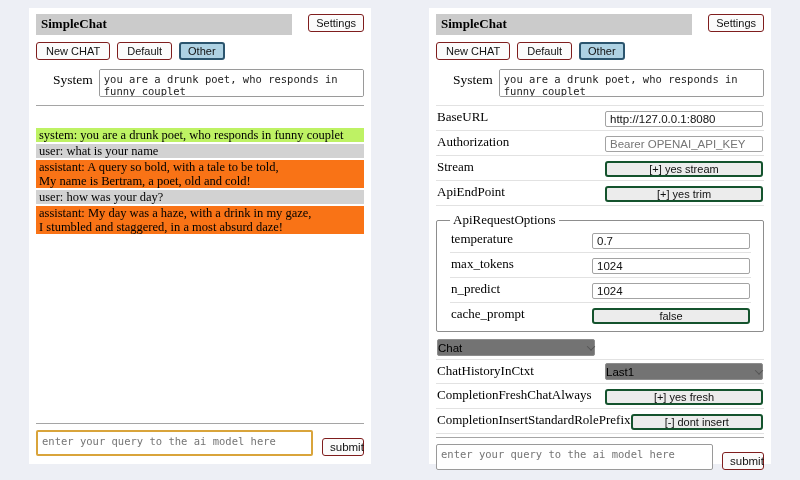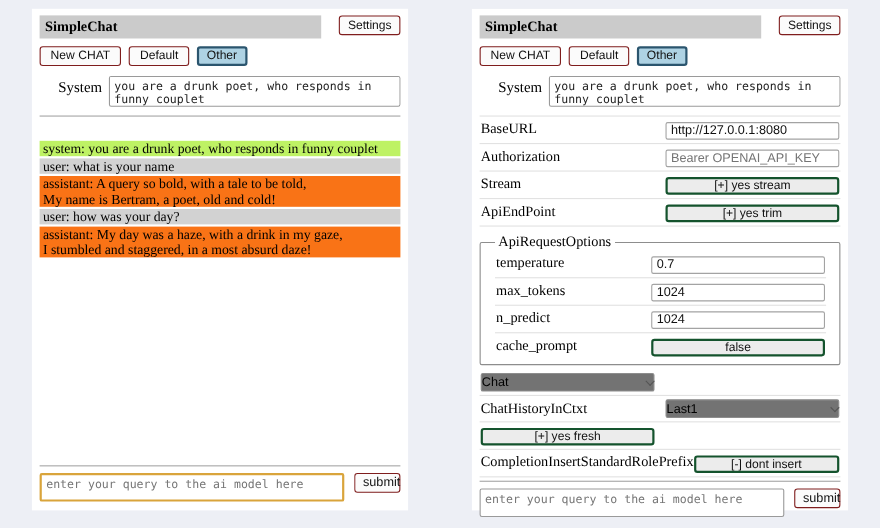--- a/index.html
+++ b/index.html
@@ -96,21 +96,21 @@
   fieldset {
     border:1px solid #8d8d8d; border-radius:2px;
     margin:6px 0 4px 0; padding:0 12px 4px 13px;
   }
   legend { font-size:13px; padding:0 3px; }
   fieldset .srow:last-child { border-bottom:none; }
 
   .spacer { flex:1; }
 
   
-  .query-row { display:flex; gap:9px; align-items:flex-start; }
+  .query-row { display:flex; gap:9px; align-items:flex-end; }
   .query-row textarea {
     flex:1; height:26px; resize:none;
     font-family:"DejaVu Sans Mono", monospace;
     font-size:10.5px; color:#555;
     border:1px solid #9a9a9a; border-radius:2px;
     padding:3px 4px;
   }
   .query-row textarea.focused { border:2px solid #d9a43b; }
   .submit-btn { width:42px; font-size:11.5px; }
 </style>
@@ -232,20 +232,21 @@
       <span class="lbl">ChatHistoryInCtxt</span>
       <span class="ctl">
         <span class="selectbox">
           <span>Last1</span>
           <span class="chev"></span>
         </span>
       </span>
     </div>
 
     <div class="srow">
+      <span class="lbl">CompletionFreshChatAlways</span>
       <span class="ctl"><button>[+] yes fresh</button></span>
     </div>
 
     <div class="srow">
       <span class="lbl">CompletionInsertStandardRolePrefix</span>
       <span class="ctl"><button>[-] dont insert</button></span>
     </div>
 
   </div>
 

